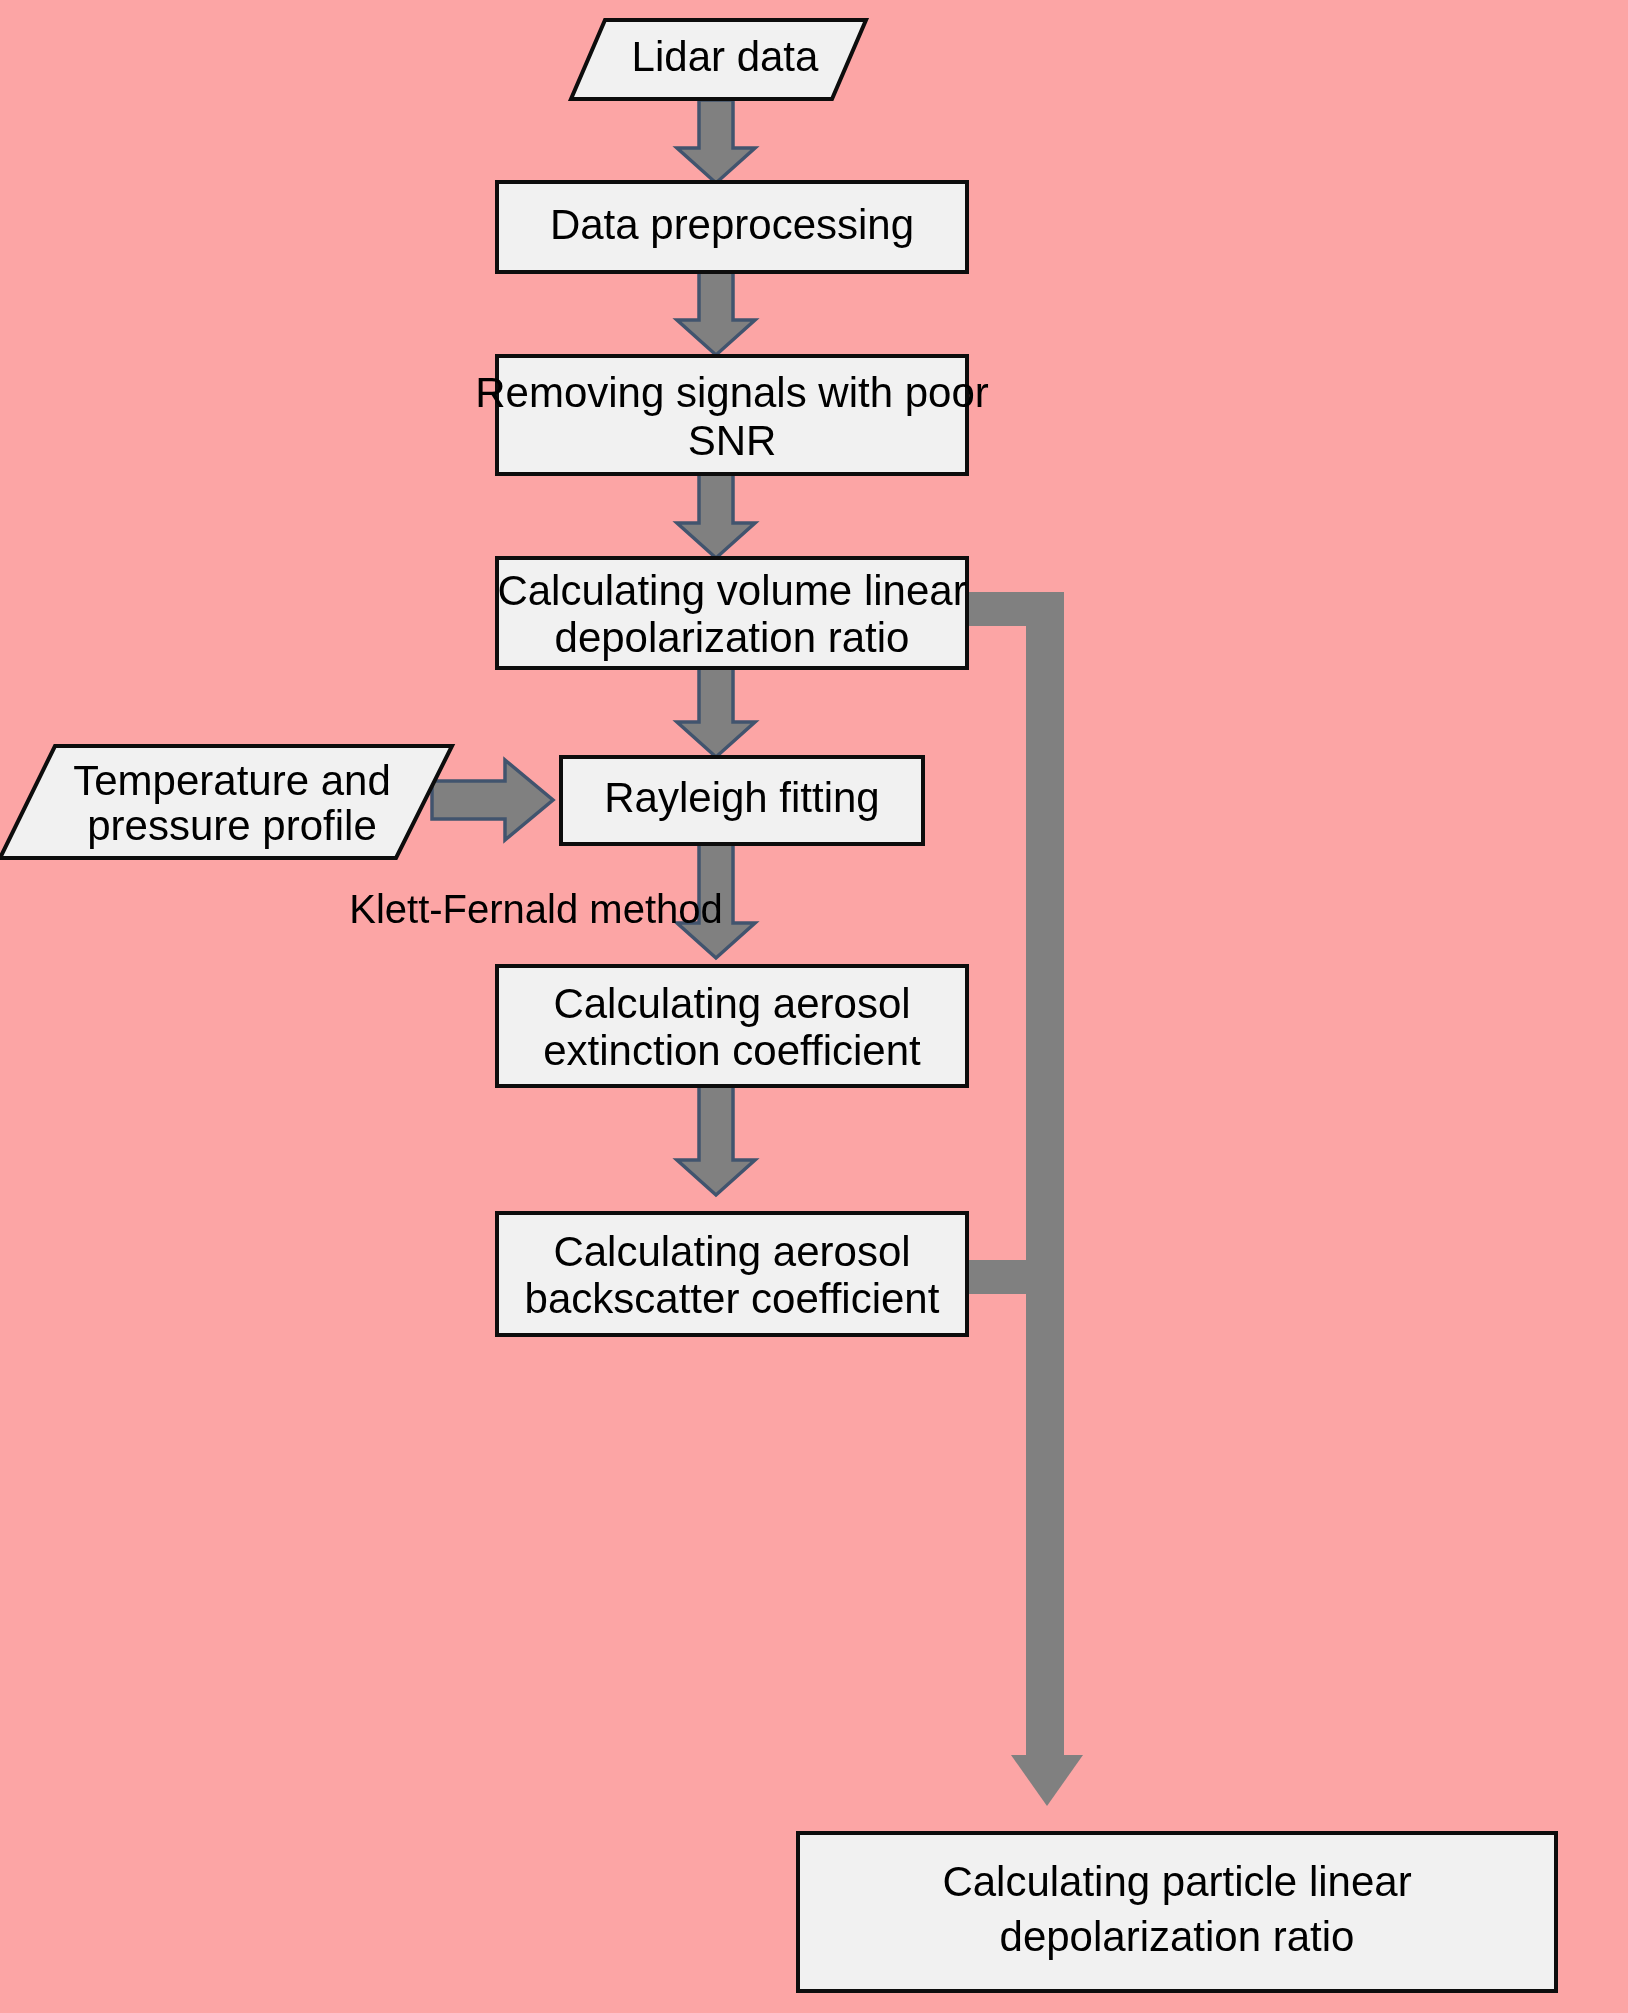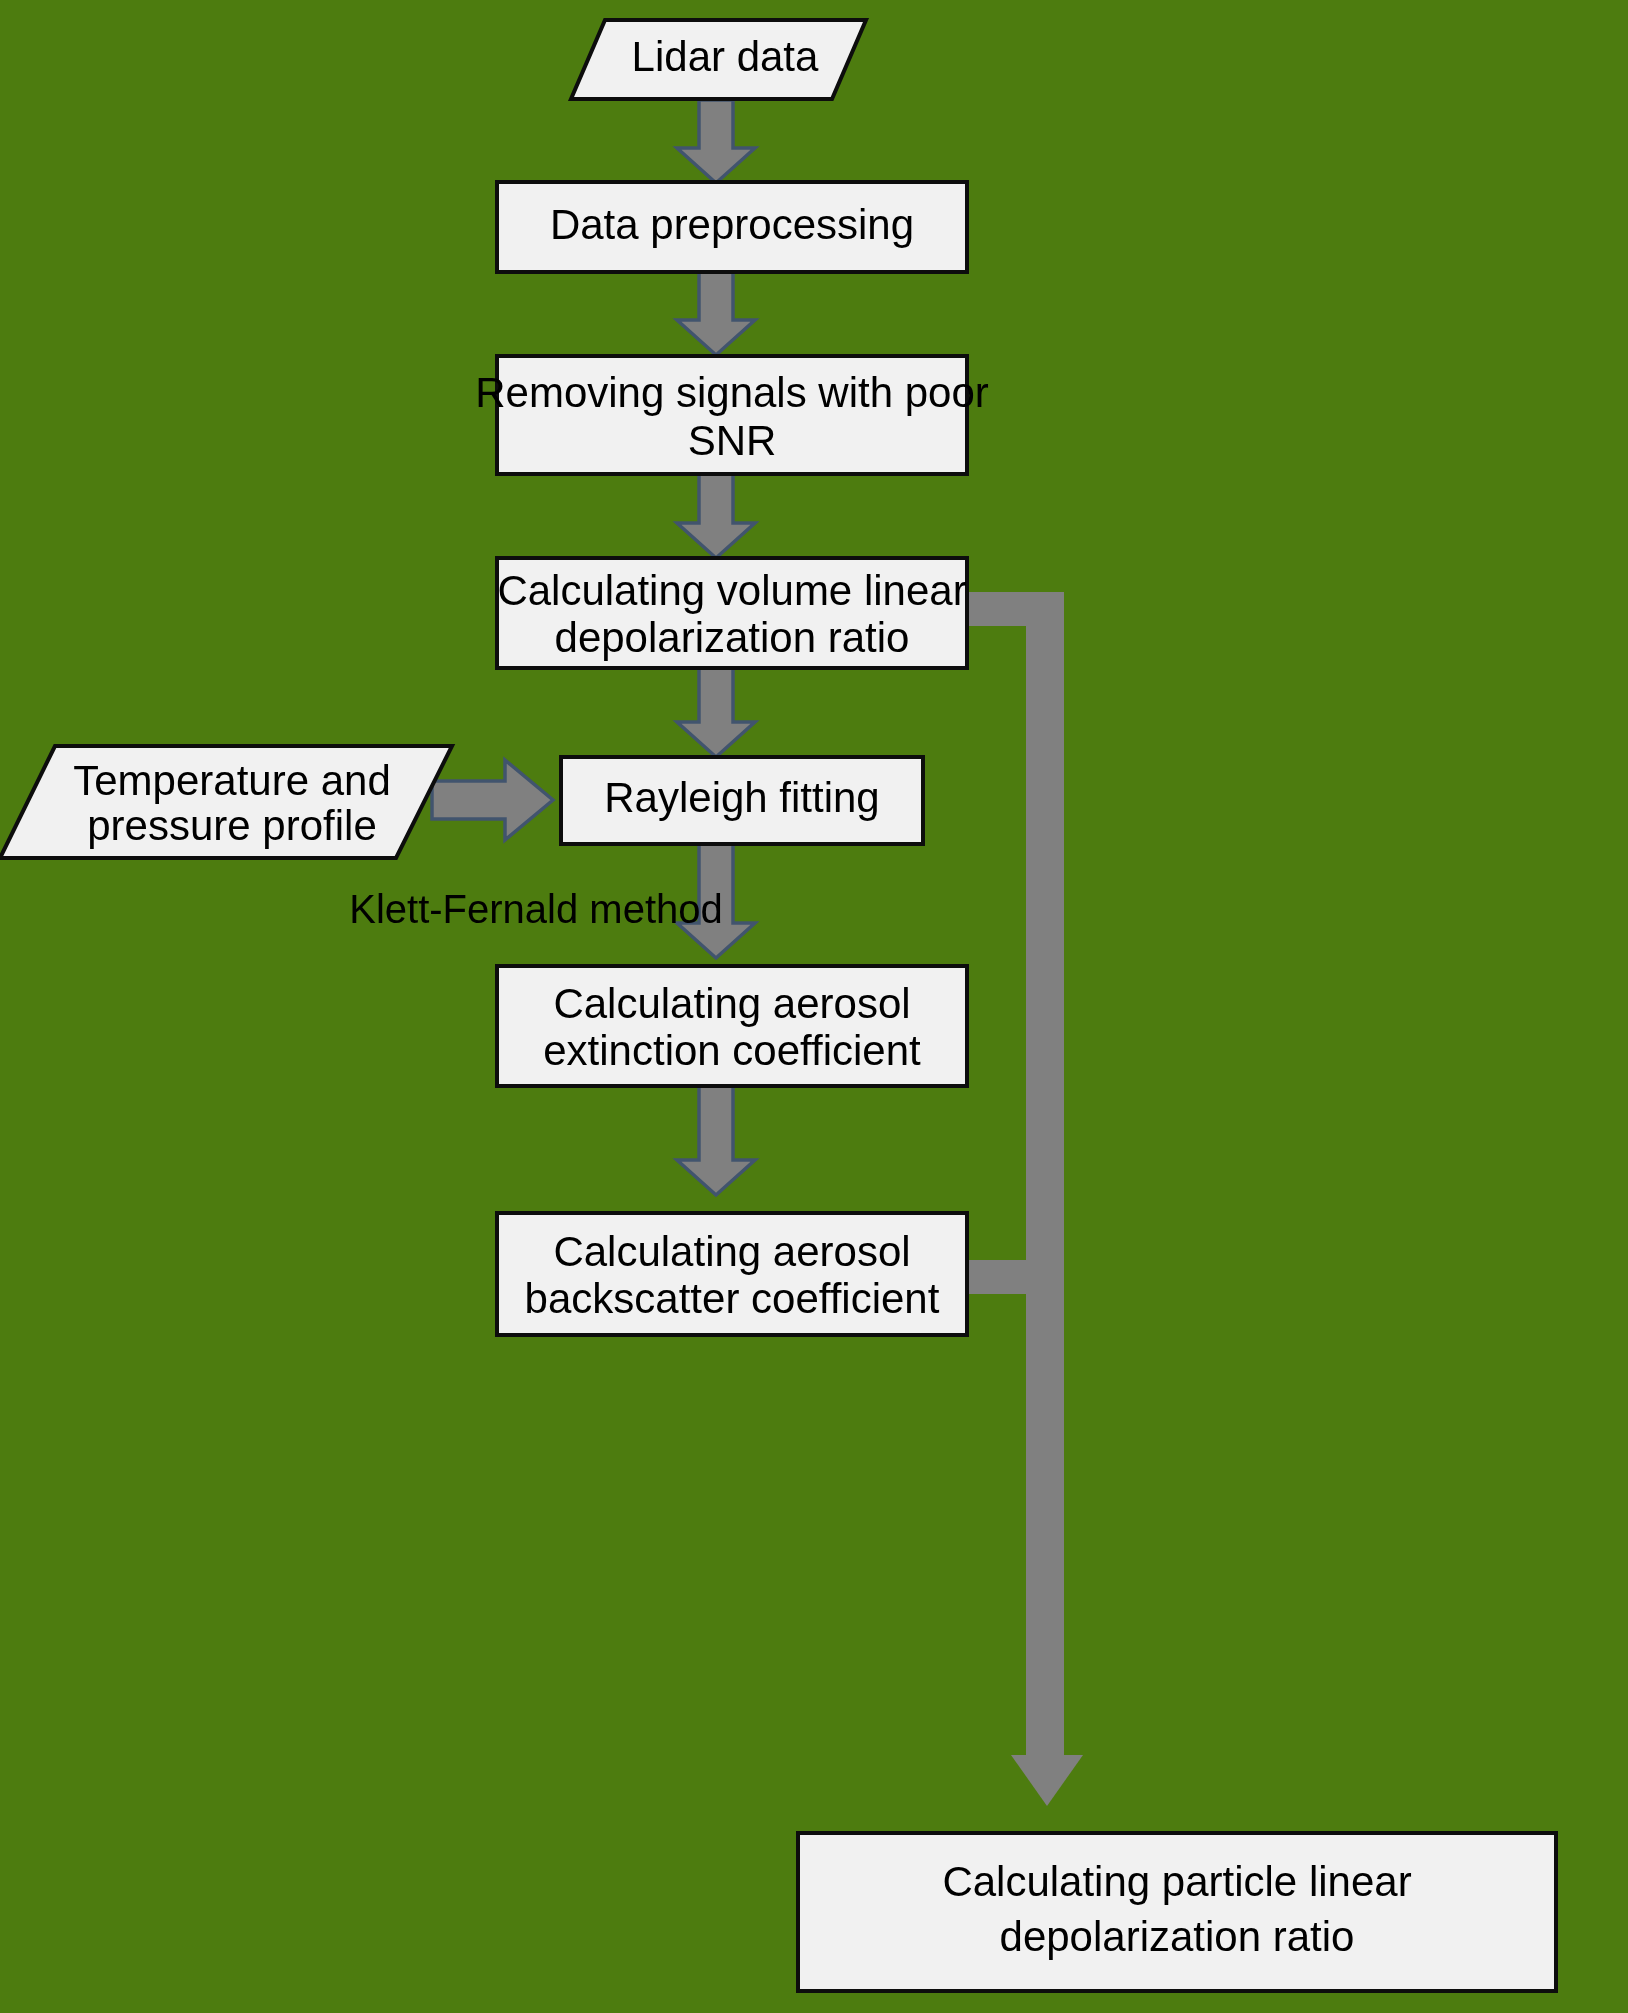--- a/index.html
+++ b/index.html
@@ -10,21 +10,21 @@
   body {
     width: 1628px;
     height: 2013px;
     font-family: "Liberation Sans", "DejaVu Sans", sans-serif;
     overflow: hidden;
   }
   #flowchart-root {
     position: relative;
     width: 1628px;
     height: 2013px;
-    background: #4d7c0f;
+    background: #fca5a5;
   }
   svg.flow-canvas {
     position: absolute;
     left: 0;
     top: 0;
     width: 1628px;
     height: 2013px;
     display: block;
   }
   .node-shape {

